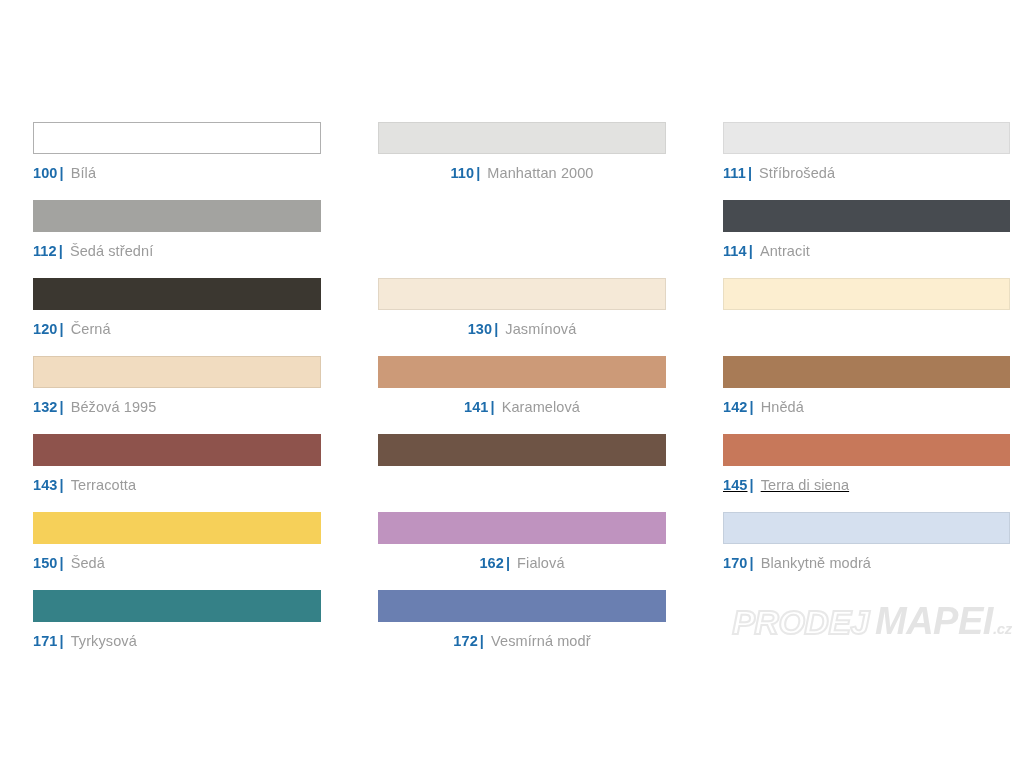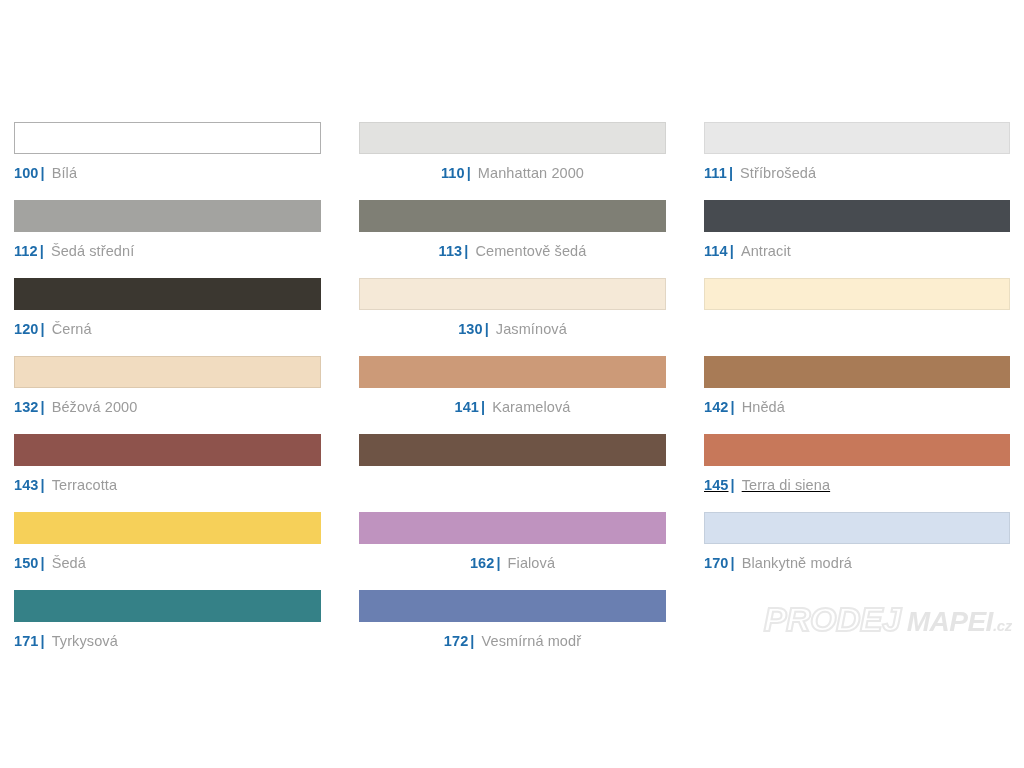--- a/index.html
+++ b/index.html
@@ -20,20 +20,21 @@
     left: 14px;
     top: 122px;
     width: 996px;
     display: grid;
     grid-template-columns: 307px 38px 307px 38px 306px;
     grid-auto-rows: 78px;
   }
 
   .swatch-cell {
     grid-column: auto;
+    margin-left: 19px;
   }
   .swatch-cell.col1 { grid-column: 1; }
   .swatch-cell.col2 { grid-column: 3; text-align: center; }
   .swatch-cell.col3 { grid-column: 5; }
 
   .swatch-chip {
     width: 100%;
     height: 32px;
     box-sizing: border-box;
     display: block;
@@ -77,21 +78,21 @@
   }
   #watermark .wm-outline {
     font-size: 34px;
     font-weight: bold;
     font-style: italic;
     color: #ffffff;
     -webkit-text-stroke: 2px #e8e8e8;
     letter-spacing: -0.5px;
   }
   #watermark .wm-solid {
-    font-size: 28px;
+    font-size: 38px;
     font-weight: bold;
     font-style: italic;
     color: #e4e4e4;
     letter-spacing: -0.5px;
     margin-left: 6px;
   }
   #watermark .wm-tld {
     font-size: 15px;
     font-weight: bold;
     font-style: italic;
@@ -112,42 +113,38 @@
       <div class="swatch-label"><span class="swatch-code">110</span><span class="swatch-sep">|</span><span class="swatch-name">Manhattan 2000</span></div>
     </div>
     <div class="swatch-cell col3" style="grid-row: 1;">
       <div class="swatch-chip" style="background: rgb(232, 232, 232); border: 1px solid rgb(217, 217, 217);"></div>
       <div class="swatch-label"><span class="swatch-code">111</span><span class="swatch-sep">|</span><span class="swatch-name">Stříbrošedá</span></div>
     </div>
     <div class="swatch-cell col1" style="grid-row: 2;">
       <div class="swatch-chip" style="background: rgb(163, 163, 160);"></div>
       <div class="swatch-label"><span class="swatch-code">112</span><span class="swatch-sep">|</span><span class="swatch-name">Šedá střední</span></div>
     </div>
-    <div class="swatch-cell col2" style="grid-row: 2;">
-      <div class="swatch-chip" style="background: rgb(127, 127, 117);"></div>
-      <div class="swatch-label"><span class="swatch-code">113</span><span class="swatch-sep">|</span><span class="swatch-name">Cementově šedá</span></div>
-    </div>
     <div class="swatch-cell col3" style="grid-row: 2;">
       <div class="swatch-chip" style="background: rgb(71, 75, 80);"></div>
       <div class="swatch-label"><span class="swatch-code">114</span><span class="swatch-sep">|</span><span class="swatch-name">Antracit</span></div>
     </div>
     <div class="swatch-cell col1" style="grid-row: 3;">
       <div class="swatch-chip" style="background: rgb(59, 55, 48);"></div>
       <div class="swatch-label"><span class="swatch-code">120</span><span class="swatch-sep">|</span><span class="swatch-name">Černá</span></div>
     </div>
     <div class="swatch-cell col2" style="grid-row: 3;">
       <div class="swatch-chip" style="background: rgb(245, 233, 215); border: 1px solid rgb(226, 214, 196);"></div>
       <div class="swatch-label"><span class="swatch-code">130</span><span class="swatch-sep">|</span><span class="swatch-name">Jasmínová</span></div>
     </div>
     <div class="swatch-cell col3" style="grid-row: 3;">
       <div class="swatch-chip" style="background: rgb(252, 238, 208); border: 1px solid rgb(234, 222, 194);"></div>
     </div>
     <div class="swatch-cell col1" style="grid-row: 4;">
       <div class="swatch-chip" style="background: rgb(241, 220, 192); border: 1px solid rgb(221, 201, 174);"></div>
-      <div class="swatch-label"><span class="swatch-code">132</span><span class="swatch-sep">|</span><span class="swatch-name">Béžová 2000</span></div>
+      <div class="swatch-label"><span class="swatch-code">132</span><span class="swatch-sep">|</span><span class="swatch-name">Béžová 1995</span></div>
     </div>
     <div class="swatch-cell col2" style="grid-row: 4;">
       <div class="swatch-chip" style="background: rgb(204, 154, 120);"></div>
       <div class="swatch-label"><span class="swatch-code">141</span><span class="swatch-sep">|</span><span class="swatch-name">Karamelová</span></div>
     </div>
     <div class="swatch-cell col3" style="grid-row: 4;">
       <div class="swatch-chip" style="background: rgb(168, 123, 86);"></div>
       <div class="swatch-label"><span class="swatch-code">142</span><span class="swatch-sep">|</span><span class="swatch-name">Hnědá</span></div>
     </div>
     <div class="swatch-cell col1" style="grid-row: 5;">

